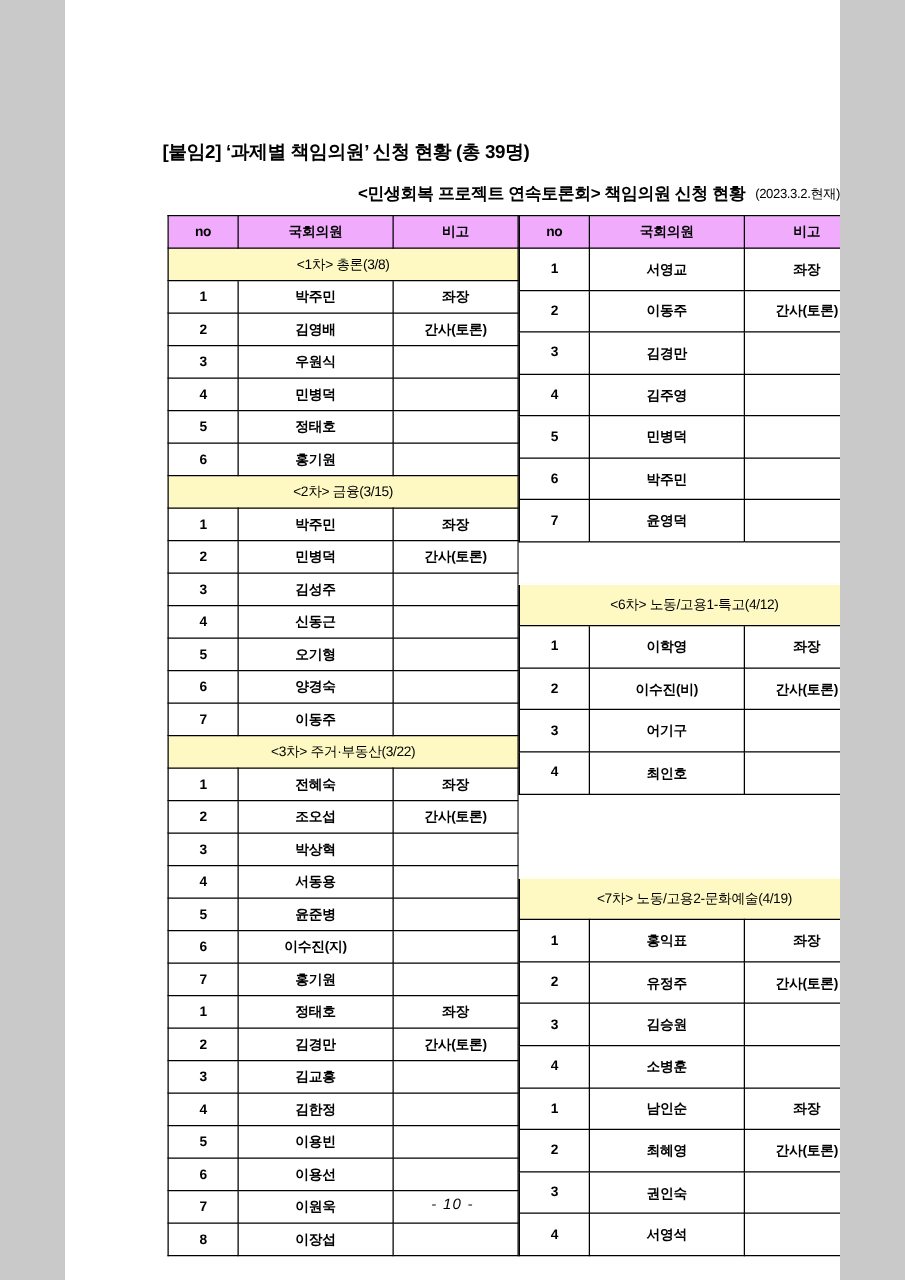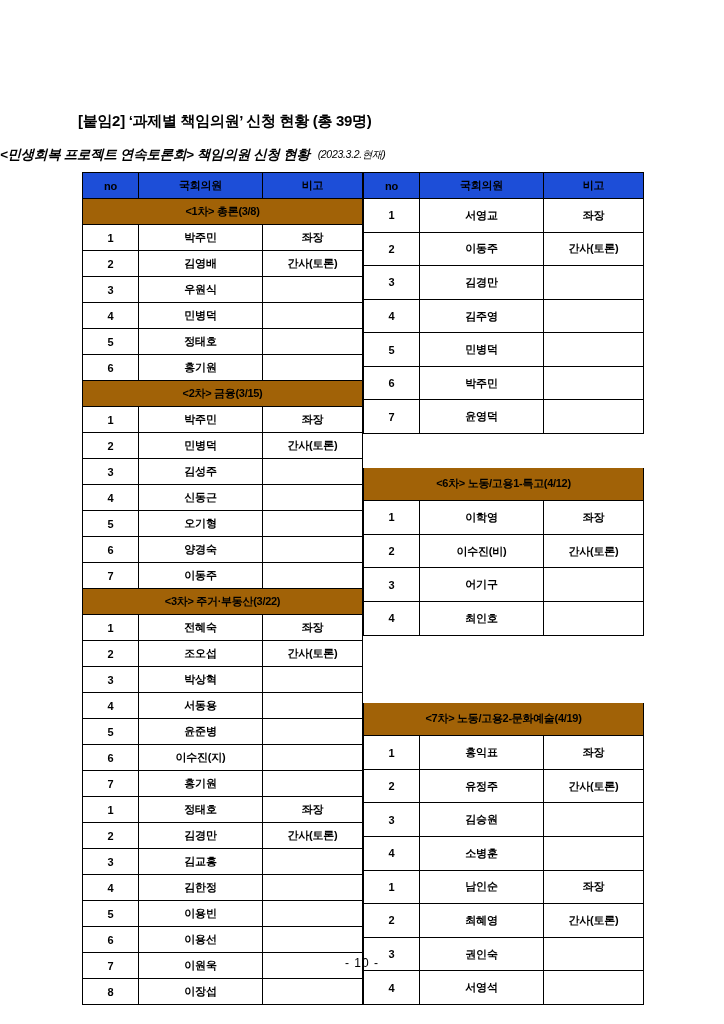--- a/index.html
+++ b/index.html
@@ -5,21 +5,21 @@
   html, body {
     margin: 0;
     padding: 0;
     background: #c9c9c9;
   }
   body {
     font-family: "Liberation Sans", sans-serif;
   }
   .page {
     position: relative;
-    width: 724px;
+    width: 620px;
     height: 1024px;
     background: #ffffff;
     margin: 0 auto;
     overflow: hidden;
     box-sizing: border-box;
   }
   .doc-title {
     position: absolute;
     left: 78px;
     top: 112px;
@@ -27,26 +27,25 @@
     font-weight: bold;
     color: #000;
     letter-spacing: -0.3px;
     white-space: nowrap;
   }
   .table-caption {
     position: absolute;
     left: 0;
     right: 0;
     top: 146px;
-    text-align: left;
+    text-align: right;
     font-size: 13.5px;
     font-weight: bold;
     letter-spacing: -0.3px;
     white-space: nowrap;
-    font-style: italic;
   }
   .table-caption .asof {
     font-size: 10.5px;
     font-weight: normal;
     margin-left: 8px;
     vertical-align: 1px;
   }
   .tables {
     position: absolute;
     left: 82px;
@@ -66,47 +65,48 @@
     font-size: 11px;
     text-align: center;
     vertical-align: middle;
     padding: 0;
     font-weight: bold;
     color: #000;
     letter-spacing: -0.2px;
     box-sizing: border-box;
   }
   table.grid th {
-    background: #1d4ed8;
+    background: #f0abfc;
   }
   .col-no { width: 56px; }
   .col-name { width: 124px; }
   .col-note { width: 100px; }
   tr.section td {
-    background: #a16207;
-    font-weight: bold;
+    background: #fef9c3;
+    font-weight: normal;
     letter-spacing: -0.3px;
   }
   tr.blank td {
     border-left: 1px solid #ffffff;
     border-right: 1px solid #ffffff;
     border-top: 1px solid #ffffff;
     border-bottom: 1px solid #ffffff;
     background: #ffffff;
     height: 26px;
   }
   .page-number {
     position: absolute;
     left: 0;
     right: 0;
     bottom: 54px;
     text-align: center;
     font-size: 12px;
     color: #000;
     letter-spacing: 1px;
+    font-style: italic;
   }
 </style>
 </head>
 <body>
 
 <div class="page">
 
   <div class="doc-title">[붙임2] ‘과제별 책임의원’ 신청 현황 (총 39명)</div>
 
   <div class="table-caption">

